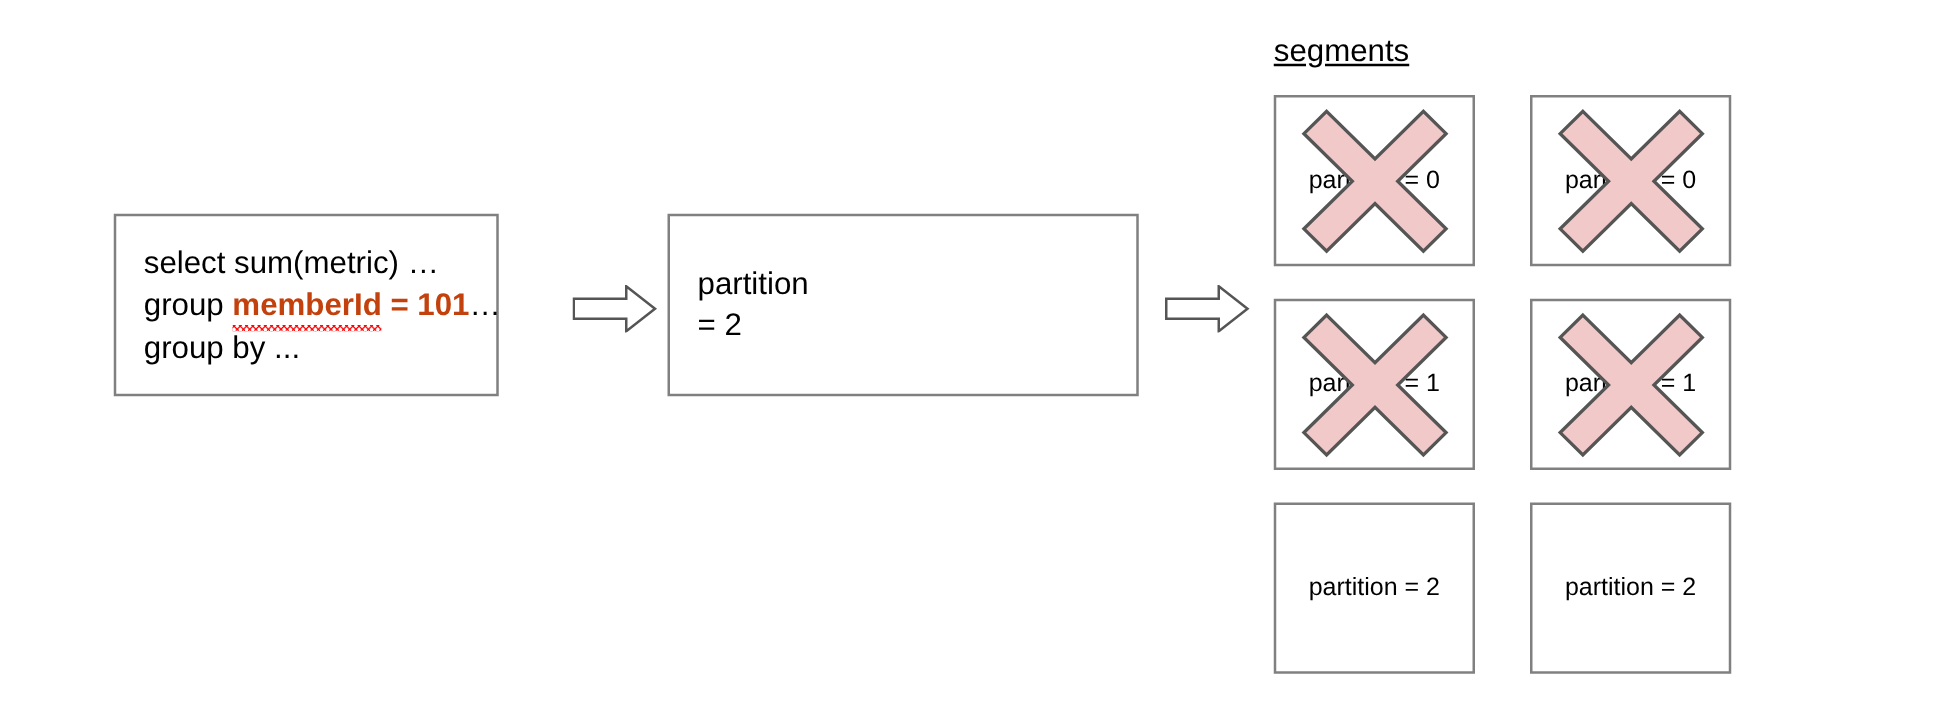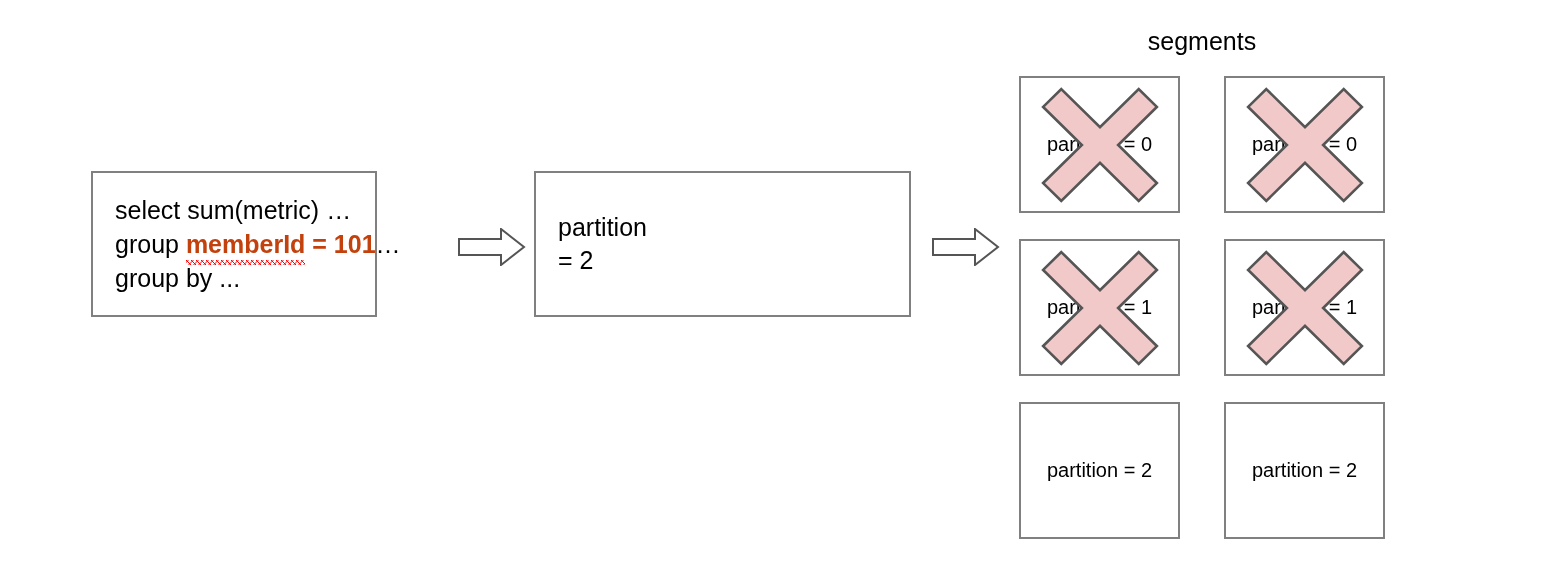--- a/index.html
+++ b/index.html
@@ -30,21 +30,21 @@
     font-size: 25px;
     line-height: 34px;
     white-space: pre;
     color: #000000;
   }
 
   
   #query-box {
     left: 91px;
     top: 171px;
-    width: 286px;
+    width: 308px;
     height: 146px;
     padding-left: 22px;
   }
   #calc-box {
     left: 534px;
     top: 171px;
     width: 377px;
     height: 146px;
     padding-left: 22px;
   }
@@ -77,23 +77,23 @@
 
   
   .block-arrow { position: absolute; }
 
   
   #segments-title {
     position: absolute;
     left: 1019px;
     top: 27px;
     width: 366px;
-    text-align: center;
     font-size: 25px;
     color: #000000;
+    text-decoration: underline;
   }
 
   #segments-grid {
     position: absolute;
     left: 1019px;
     top: 76px;
     width: 366px;
     height: 462px;
     display: grid;
     grid-template-columns: 161px 161px;

